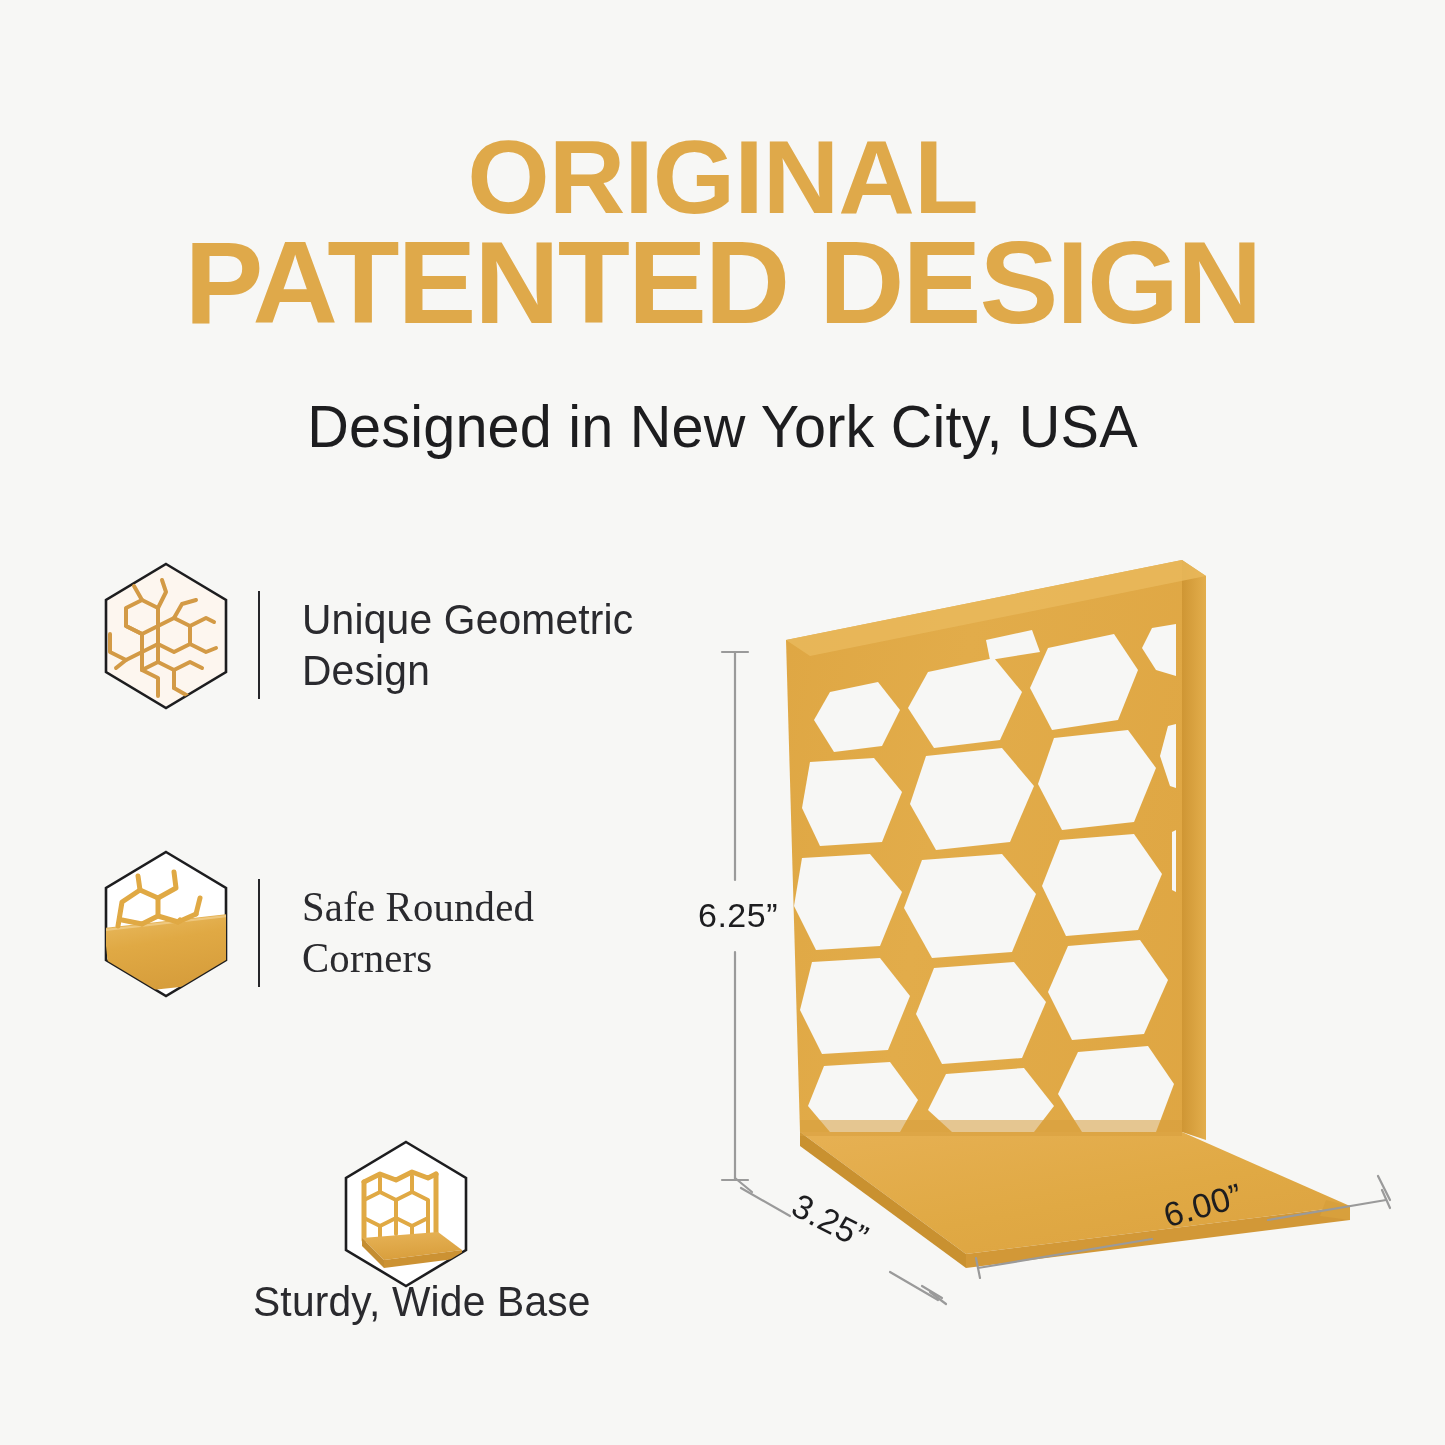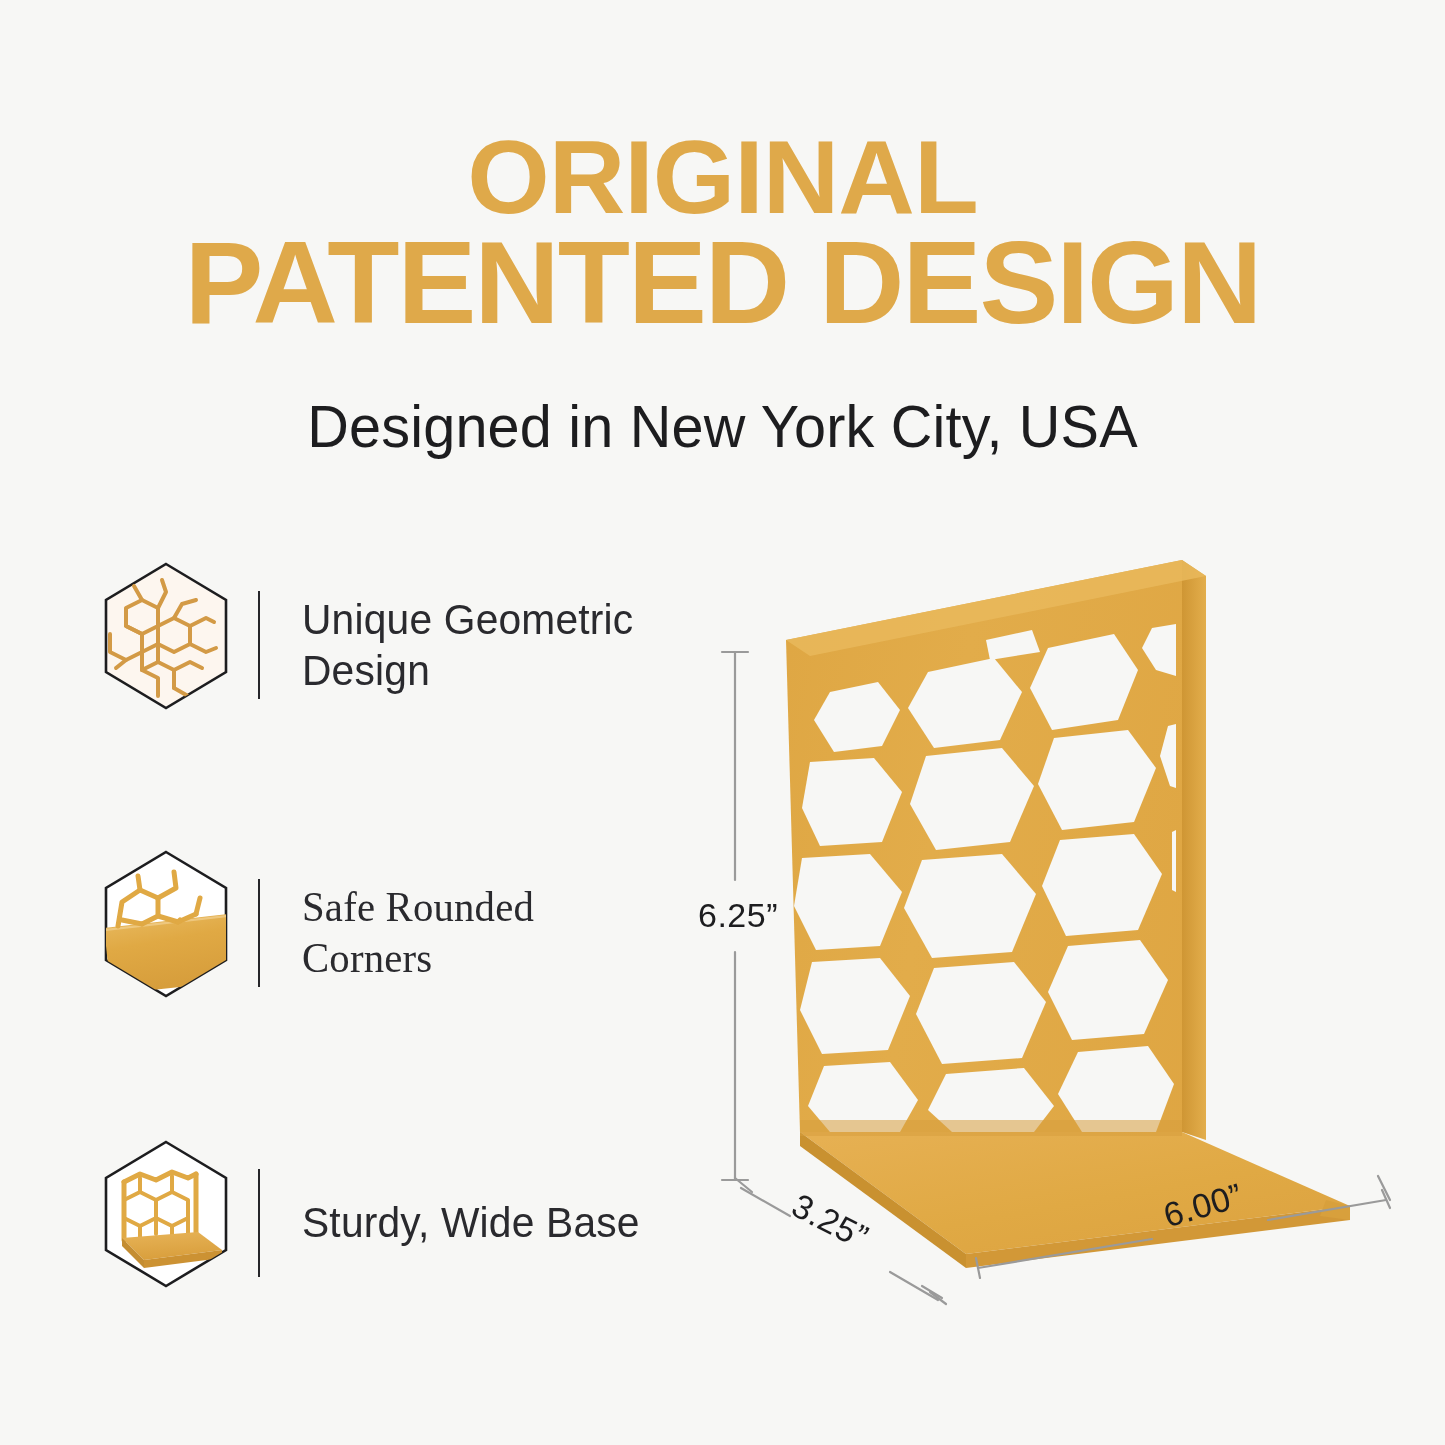--- a/index.html
+++ b/index.html
@@ -38,21 +38,21 @@
   }
 
   
   .features{position:absolute;left:96px;top:556px;width:620px;}
   .feature-row{
     position:absolute;left:0;width:620px;height:178px;
     display:flex;align-items:center;
   }
   .feature-row.r0{top:0;}
   .feature-row.r1{top:288px;font-family:Liberation Serif, serif;}
-  .feature-row.r2{top:578px;}
+  .feature-row.r2{top:578px;flex-direction:column;}
 
   .hex-icon{
     position:relative;width:140px;height:178px;flex:0 0 140px;
   }
   .hex-icon svg{position:absolute;left:0;top:0;}
 
   .divider{
     width:2px;height:108px;background:#26262a;
     margin-left:22px;margin-right:0;flex:0 0 2px;
   }

